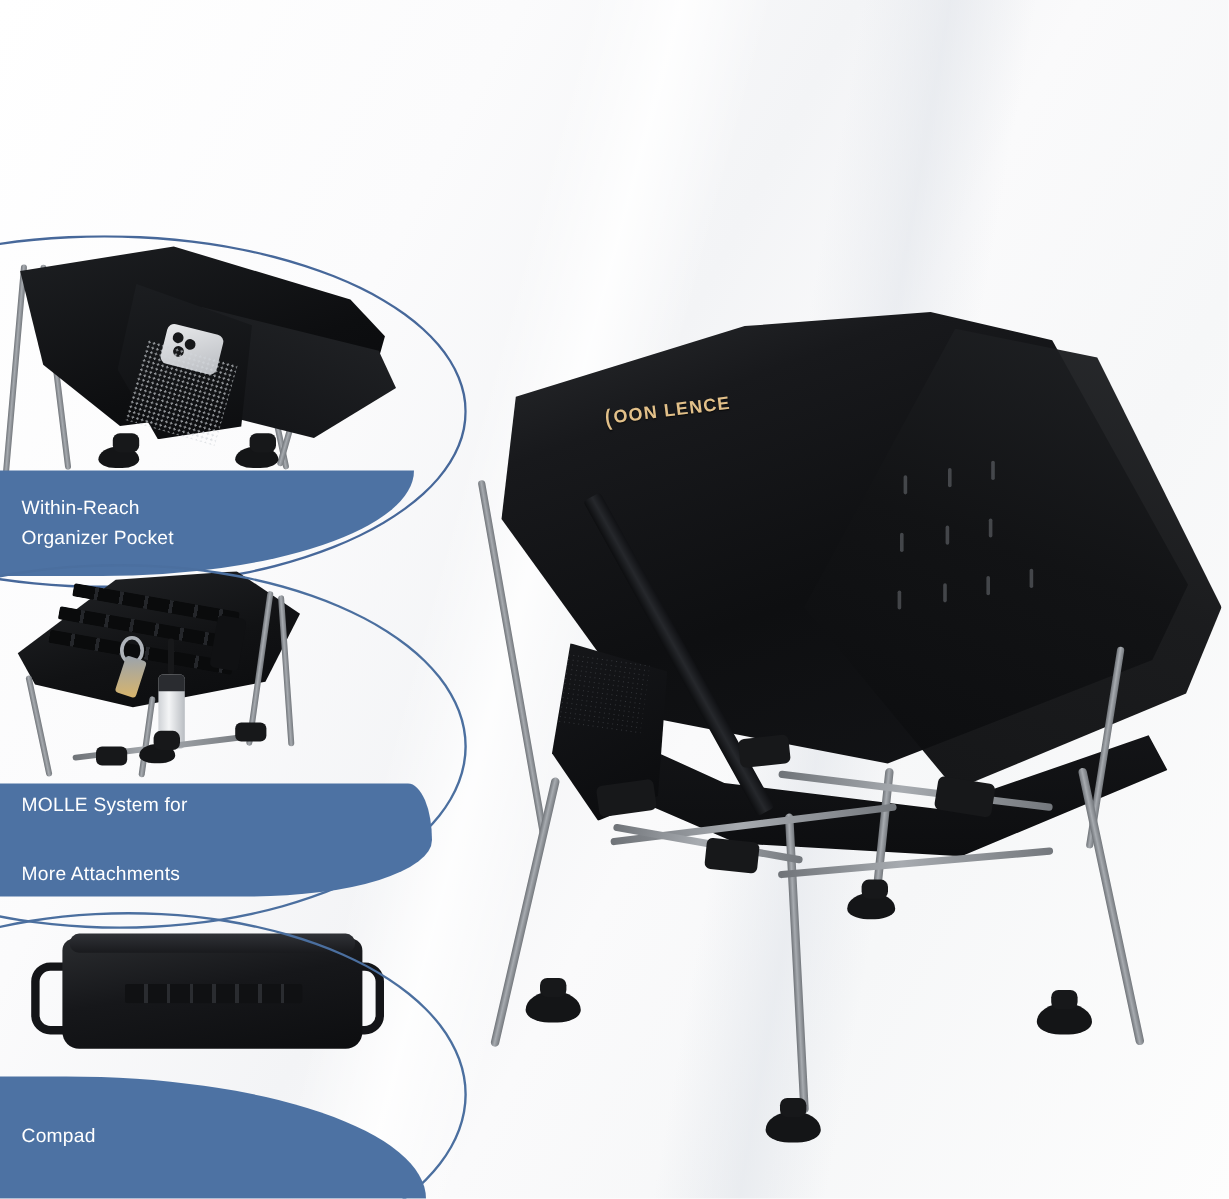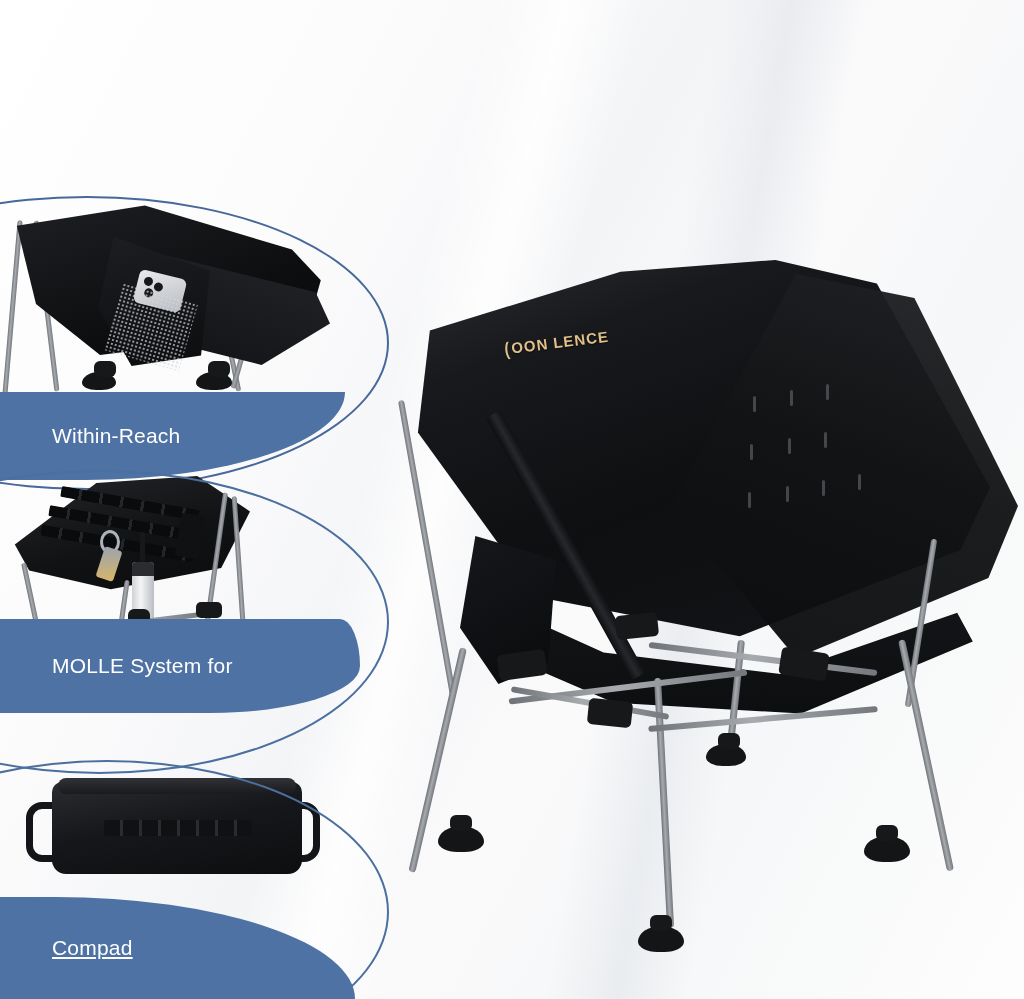--- a/index.html
+++ b/index.html
@@ -29,28 +29,28 @@
     text-shadow:0 1px 0 rgba(255,255,255,.6);
   }
 
   
   .band{
     position:absolute; left:0; color:#ffffff;
     background:#4d72a3;
     display:flex; flex-direction:column; justify-content:center;
     padding-left:18px; box-sizing:border-box;
   }
-  .band .line{font-size:21px; line-height:1.58; font-weight:400; letter-spacing:.2px;margin-left:34px;}
+  .band .line{font-size:16px; line-height:1.58; font-weight:400; letter-spacing:.2px;}
 
   .band.b1{top:392px; width:345px; height:88px;
     border-bottom-right-radius:260px 88px; border-top-right-radius:0;}
-  .band.b2{top:619px; width:360px; height:94px;
+  .band.b2{top:653px; width:360px; height:94px;
     border-bottom-right-radius:300px 94px; border-top-right-radius:40px 94px;gap:32px;}
   .band.b3{top:897px; width:355px; height:102px;
-    border-top-right-radius:300px 102px;text-decoration:underline;}
+    border-top-right-radius:300px 102px;}
 
   
   .arc{position:absolute; border:2px solid #3f6391; border-radius:50%;
        background:transparent; pointer-events:none;}
   .arc1{left:-215px; top:196px; width:600px; height:290px; border-color:#47689a;
         clip-path:inset(0 0 0 0);}
   .arc2{left:-190px; top:470px; width:575px; height:300px; border-color:#4b6f9f;}
   .arc3{left:-175px; top:760px; width:560px; height:300px; border-color:#4b6f9f;}
 
   
@@ -164,20 +164,21 @@
         background-image:radial-gradient(rgba(210,214,219,.75) .9px, transparent 1px);
         background-size:4px 4px;transform:rotate(16deg);opacity:.9;"></div>
 
     <div class="foot" style="left:82px;top:176px;width:34px;height:18px;"></div>
     <div class="foot" style="left:196px;top:176px;width:36px;height:18px;"></div>
   </div>
   <div class="arc arc1"></div>
 
   <div class="band b1">
     <div class="line">Within-Reach</div>
+    <div class="line">Organizer Pocket</div>
   </div>
 
   <div class="p2">
 
     <div class="fabric" style="left:10px;top:6px;width:240px;height:118px;
         background:linear-gradient(165deg,#232528,#111214 55%,#0a0b0d);
         clip-path:polygon(2% 58%, 36% 6%, 78% 0%, 100% 30%, 88% 78%, 42% 96%, 8% 80%);"></div>
 
     <div style="position:absolute;left:60px;top:28px;width:140px;height:11px;background:#070809;transform:rotate(10deg);border-radius:2px;
         background-image:repeating-linear-gradient(90deg,#0a0b0c 0 18px,#24262a 18px 21px);"></div>
@@ -200,20 +201,21 @@
     <div class="pole" style="left:236px;top:26px;width:5px;height:126px;transform:rotate(-4deg);"></div>
     <div class="pole" style="left:60px;top:150px;width:150px;height:5px;transform:rotate(-7deg);"></div>
     <div class="hub" style="left:80px;top:152px;width:26px;height:16px;"></div>
     <div class="hub" style="left:196px;top:132px;width:26px;height:16px;"></div>
     <div class="foot" style="left:116px;top:150px;width:30px;height:16px;"></div>
   </div>
   <div class="arc arc2"></div>
 
   <div class="band b2">
     <div class="line">MOLLE System for</div>
+    <div class="line">More Attachments</div>
   </div>
 
   <div class="p3">
     <div class="handle" style="left:26px;top:34px;"></div>
     <div class="handle" style="left:272px;top:34px;"></div>
     <div class="bag"></div>
     <div class="bag-top"></div>
     <div class="bag-molle"></div>
   </div>
   <div class="arc arc3"></div>

